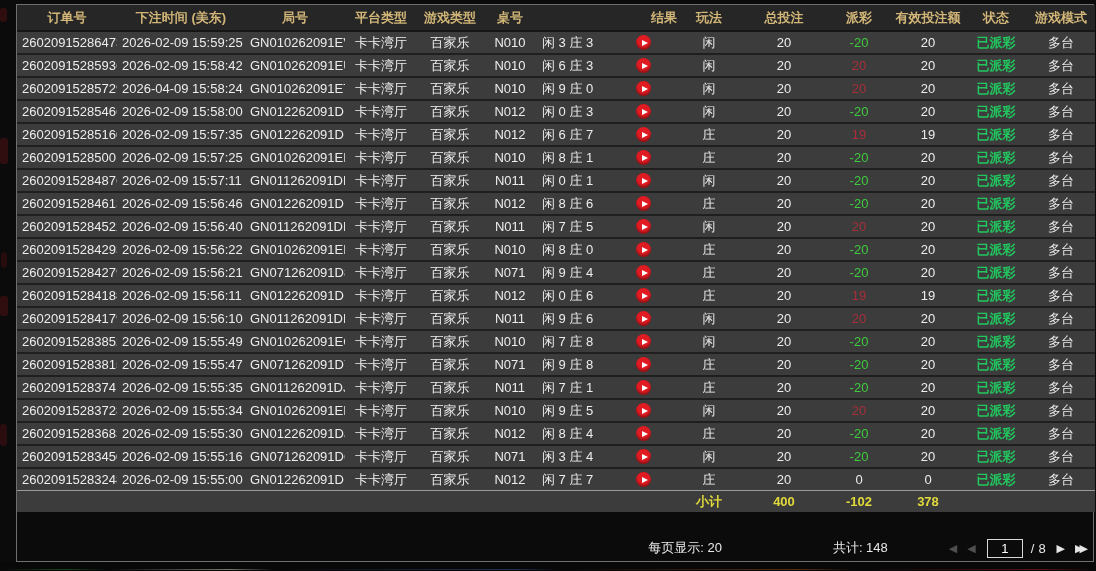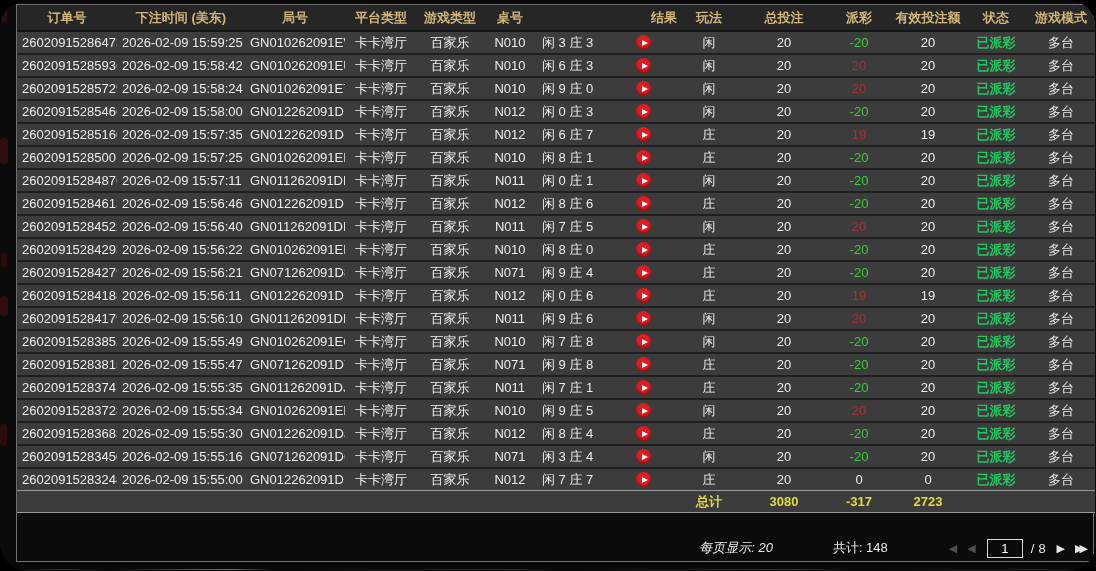--- a/index.html
+++ b/index.html
@@ -1,19 +1,18 @@
 <!DOCTYPE html>
 <html><head>
 <meta charset="utf-8">
 <style>
   html,body{margin:0;padding:0;background:#000;}
   .stage{
     position:relative;width:1096px;height:571px;background:#0b0b0b;overflow:hidden;
     font-family:"Liberation Sans","DejaVu Sans",sans-serif;
-    border-radius:28px;
   }
   
   .edge-blob{position:absolute;border-radius:3px;background:#3a0f12;opacity:.8;}
   .blob1{left:0;top:8px;width:7px;height:14px;}
   .blob2{left:0;top:138px;width:8px;height:26px;}
   .blob3{left:1px;top:252px;width:6px;height:16px;background:#2e0c0e;}
   .blob4{left:0;top:296px;width:8px;height:20px;}
   .blob5{left:0;top:424px;width:7px;height:22px;background:#330d10;}
 
   .panel{
@@ -52,21 +51,21 @@
   }
   tr.subtotal td{border-top:1px solid #9a9a9a;}
   tr.grandtotal td{border-top:1px solid #9a9a9a;border-bottom:1px solid #9a9a9a;}
   .sum-txt{color:#e0da3c;font-weight:bold;}
 
   .pagination{
     position:absolute;left:0;right:0;bottom:0;height:26px;background:#0b0b0b;
     display:flex;align-items:center;justify-content:flex-end;
     color:#e8e8e8;font-size:13px;
   }
-  .pp-label{margin-right:60px;font-style:italic;}
+  .pp-label{margin-right:111px;}
   .tc-label{margin-right:56px;text-align:right;}
   .pager{display:flex;align-items:center;}
   .arrow{cursor:pointer;font-size:11px;line-height:1;padding:0 5px;user-select:none;}
   .arrow.dim{color:#4f4f4f;}
   .arrow.lit{color:#e6e6e6;}
   .arrow.double{letter-spacing:-4px;padding-right:9px;}
   .page-input{
     width:34px;height:15px;margin:0 6px;background:transparent;border:1px solid #d8d8d8;
     color:#fff;text-align:center;font-size:13px;font-family:inherit;padding:1px 0;
   }
@@ -161,21 +160,21 @@
             </td>
             <td>闲</td>
             <td>20</td>
             <td class="pay-red">20</td>
             <td>20</td>
             <td class="status-green">已派彩</td>
             <td>多台</td>
           </tr>
           <tr>
             <td class="al">260209152857290</td>
-            <td class="al">2026-02-09 15:58:24</td>
+            <td class="al">2026-04-09 15:58:24</td>
             <td class="al">GN010262091ET</td>
             <td>卡卡湾厅</td>
             <td>百家乐</td>
             <td>N010</td>
             <td>
               <div class="rc">
                 <span class="rtxt">闲 9 庄 0</span>
                 <span class="play-icon"></span>
               </div>
             </td>
@@ -521,26 +520,26 @@
             </td>
             <td>庄</td>
             <td>20</td>
             <td class="pay-neutral">0</td>
             <td>0</td>
             <td class="status-green">已派彩</td>
             <td>多台</td>
           </tr>
         </tbody>
       <tfoot>
-        <tr class="grandtotal">
+        <tr class="subtotal">
           <td colspan="7"></td>
-          <td class="sum-txt">总计</td>
-          <td class="sum-txt">3080</td>
-          <td class="sum-txt">-317</td>
-          <td class="sum-txt">2723</td>
+          <td class="sum-txt">小计</td>
+          <td class="sum-txt">400</td>
+          <td class="sum-txt">-102</td>
+          <td class="sum-txt">378</td>
           <td colspan="2"></td>
         </tr>
       </tfoot>
     </table>
 
     <div class="pagination">
       <span class="pp-label">每页显示: 20</span>
       <span class="tc-label">共计: 148</span>
       <div class="pager">
         <span class="arrow dim">◀</span>

